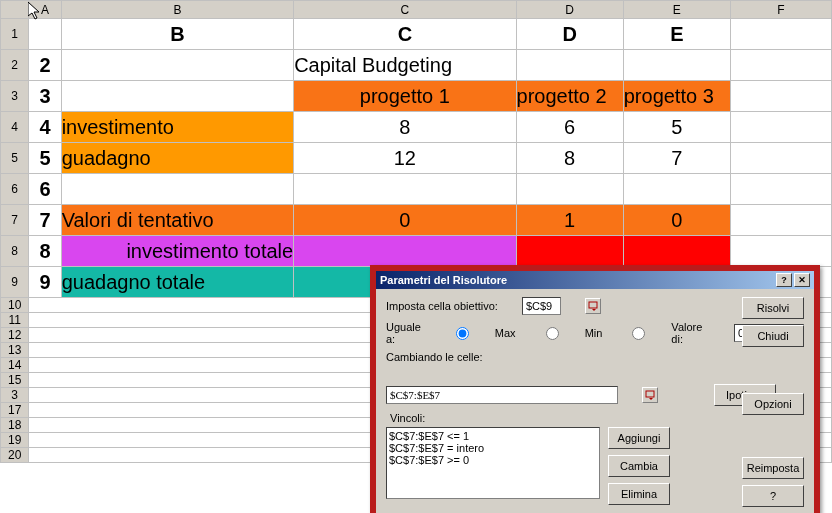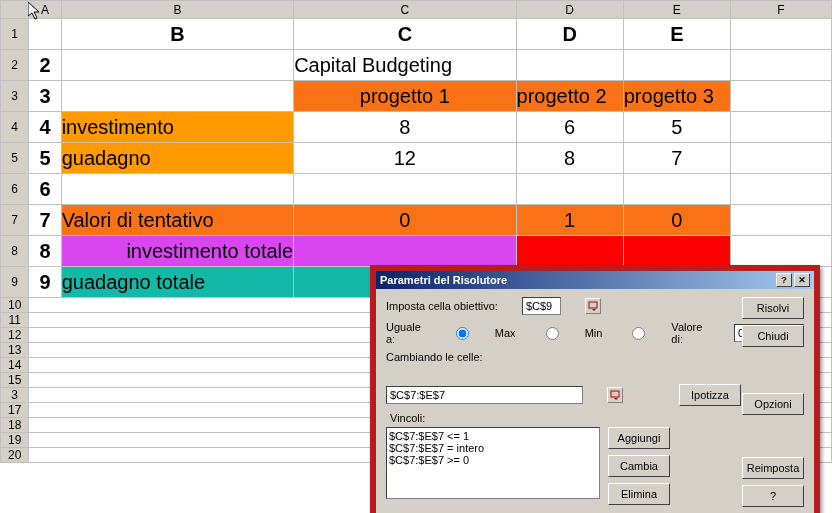--- a/index.html
+++ b/index.html
@@ -224,21 +224,21 @@
         <span class="lbl">Max</span>
       <input type="radio" class="radio" style="">
         <span class="lbl">Min</span>
       <input type="radio" class="radio" style="">
         <span class="lbl">Valore di:</span>
       <input class="inp" style="width: 70px;" value="0">
     </div>
 
     <div class="lbl" style="margin-bottom:21px">Cambiando le celle:</div>
     <div class="row">
-      <input class="inp" style="width: 197px;" value="$C$7:$E$7">
+      <input class="inp" style="width: 232px; font-family: Liberation Serif, serif;" value="$C$7:$E$7">
       <span class="refbtn">
           <svg viewBox="0 0 10 10">
             <rect x="1" y="1" width="8" height="6" fill="none" stroke="#a00" stroke-width="1"></rect>
             <path d="M4 8 L6 10 L8 8" fill="#a00"></path>
           </svg>
         </span>
       <span style="width:8px"></span>
       <button class="btn">Ipotizza</button>
     </div>
 

